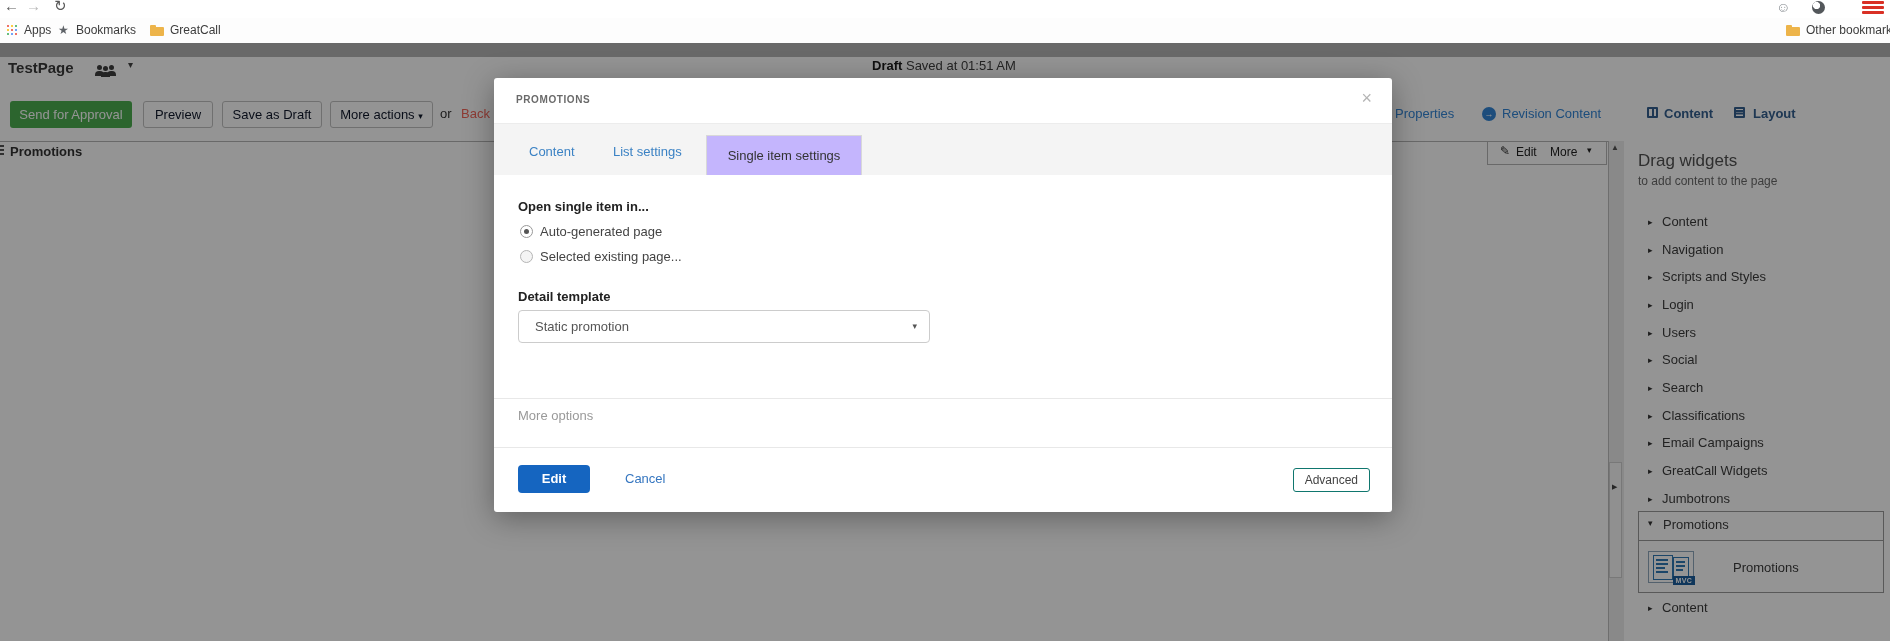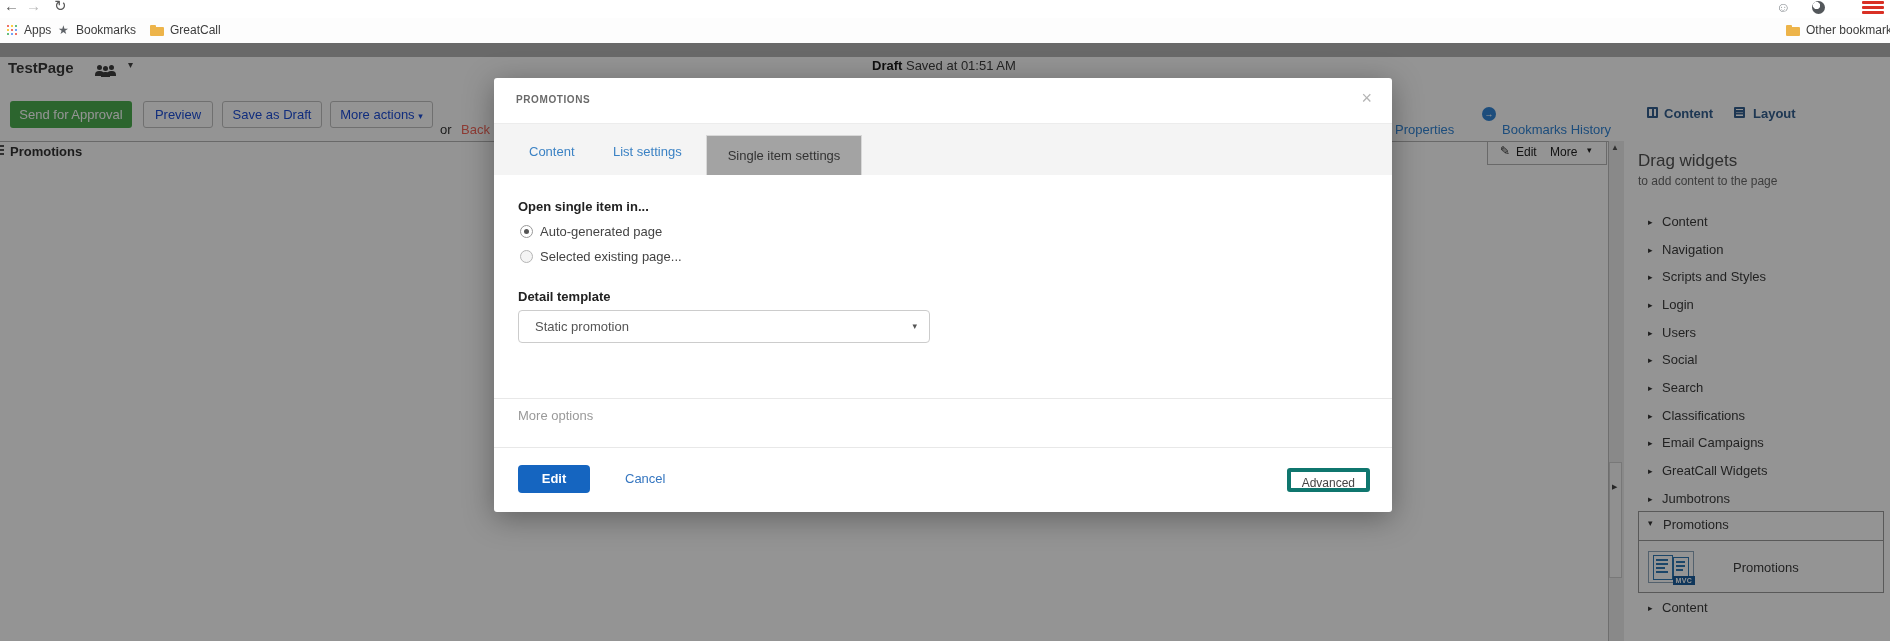--- a/index.html
+++ b/index.html
@@ -38,22 +38,22 @@
   .ppl{position:absolute;left:95px;top:20px;width:24px;height:13px;}
   .ppl i{position:absolute;bottom:0;width:9px;height:5px;border-radius:4px 4px 0 0;background:#3f3f3f;}
   .ppl i::before{content:"";position:absolute;top:-6px;left:2px;width:5px;height:5px;border-radius:50%;background:#3f3f3f;}
   .ppl i:nth-child(1){left:0;}.ppl i:nth-child(2){left:12px;}.ppl i:nth-child(3){left:6px;bottom:-1px;}
   .hdr-caret{position:absolute;left:128px;top:16px;font-size:10px;color:#444;}
   .status{position:absolute;left:872px;top:15px;font-size:13px;color:#3e3e3e;white-space:nowrap;}
   .status b{color:#1b1b1b;}
 
   .btn{position:absolute;top:58px;height:27px;box-sizing:border-box;font-size:13px;text-align:center;line-height:25px;border-radius:3px;}
   .btn-green{background:#4caf50;color:#fff;border:1px solid #4398475;line-height:27px;}
-  .btn-ghost{background:transparent;color:#1d4ed8;border:1px solid #c2c2c2;}
-  .txt-link{position:absolute;top:63px;font-size:13px;white-space:nowrap;margin-top:16px;}
+  .btn-ghost{background:transparent;color:#0f172a;border:1px solid #c2c2c2;}
+  .txt-link{position:absolute;top:63px;font-size:13px;white-space:nowrap;}
   .blue{color:#3285d6;}
   .rev-ic{position:absolute;left:1482px;top:64px;width:14px;height:14px;border-radius:50%;background:#3285d6;color:#fff;font-size:9px;line-height:14px;text-align:center;}
   .view-tab{position:absolute;top:63px;font-size:13px;color:#34608f;font-weight:bold;white-space:nowrap;}
   .vic{position:absolute;top:64px;width:11px;height:11px;border:2px solid #34608f;box-sizing:border-box;border-radius:1px;}
   .vic-content::after{content:"";position:absolute;left:3px;top:0;width:2px;height:7px;background:#34608f;}
   .vic-layout::after{content:"";position:absolute;left:0px;top:1px;width:7px;height:1.5px;background:#34608f;box-shadow:0 2.5px 0 #34608f;}
 
   
   .zone-top{position:absolute;left:0;top:98px;width:1608px;border-top:1px solid #b5b5b5;}
   .zone-grip{position:absolute;left:-3px;top:102px;width:7px;height:12px;}
@@ -92,36 +92,36 @@
   .mvc-badge{position:absolute;right:-2px;bottom:-3px;background:#1b5e9e;color:#fff;font-size:7px;font-weight:bold;padding:1px 3px;letter-spacing:.3px;}
   .widget-lbl{position:absolute;left:94px;top:48px;font-size:13px;color:#3c3c3c;}
 
   
   .overlay{position:absolute;left:0;top:43px;width:1890px;height:598px;background:rgba(0,0,0,0.42);z-index:5;}
   .modal{position:absolute;left:494px;top:78px;width:898px;height:434px;background:#fff;border-radius:3px;box-shadow:0 6px 30px rgba(0,0,0,.35);z-index:10;}
   .m-title{position:absolute;left:22px;top:16px;font-size:10px;letter-spacing:.6px;color:#6a6a6a;font-weight:bold;}
   .m-close{position:absolute;right:20px;top:10px;font-size:18px;color:#b5b5b5;cursor:default;}
   .m-tabs{position:absolute;left:0;top:45px;width:898px;height:52px;background:#f4f4f4;border-top:1px solid #ececec;box-sizing:border-box;}
   .m-tab-link{position:absolute;bottom:16px;font-size:13px;color:#3b82c4;}
-  .m-tab-active{position:absolute;left:212px;bottom:0;width:156px;height:40px;background:#a3a3a3;border:1px solid #d8d8d8;border-bottom:none;box-sizing:border-box;text-align:center;line-height:40px;font-size:13px;color:#333;}
+  .m-tab-active{position:absolute;left:212px;bottom:0;width:156px;height:40px;background:#c4b5fd;border:1px solid #d8d8d8;border-bottom:none;box-sizing:border-box;text-align:center;line-height:40px;font-size:13px;color:#333;}
   .m-label{position:absolute;left:24px;font-size:13px;font-weight:bold;color:#222;}
   .radio-row{position:absolute;left:26px;height:16px;}
   .radio{position:absolute;left:0;top:1px;width:13px;height:13px;border-radius:50%;border:1px solid #999;background:#fff;box-sizing:border-box;}
   .radio.sel::after{content:"";position:absolute;left:3px;top:3px;width:5px;height:5px;border-radius:50%;background:#555;}
   .radio.unsel{background:#f4f4f4;border-color:#b5b5b5;}
   .radio-lbl{position:absolute;left:20px;top:0;font-size:13px;color:#444;white-space:nowrap;}
   .m-select{position:absolute;left:24px;top:232px;width:412px;height:33px;border:1px solid #ccc;border-radius:4px;box-sizing:border-box;background:#fff;}
   .m-select .val{position:absolute;left:16px;top:0;line-height:31px;font-size:13px;color:#555;}
   .m-select .caret{position:absolute;right:12px;top:0;line-height:31px;font-size:9px;color:#555;}
   .m-sec{position:absolute;left:0;top:320px;width:898px;border-top:1px solid #e8e8e8;}
   .m-more{position:absolute;left:24px;top:330px;font-size:13px;color:#999;}
   .m-footer{position:absolute;left:0;top:369px;width:898px;height:65px;border-top:1px solid #e8e8e8;box-sizing:border-box;}
   .m-save{position:absolute;left:24px;top:17px;width:72px;height:28px;background:#1565c0;border-radius:4px;color:#fff;font-size:13px;font-weight:bold;text-align:center;line-height:28px;}
   .m-cancel{position:absolute;left:131px;top:23px;font-size:13px;color:#3576c0;}
-  .m-advanced{position:absolute;right:22px;top:20px;height:24px;padding:0 11px;border:4px solid #0f766e;border-radius:3px;background:#fff;font-size:12px;color:#444;line-height:22px;box-sizing:border-box;}
+  .m-advanced{position:absolute;right:22px;top:20px;height:24px;padding:0 11px;border:1px solid #0f766e;border-radius:3px;background:#fff;font-size:12px;color:#444;line-height:22px;box-sizing:border-box;}
 </style>
 </head>
 <body>
 
 <div class="screen">
 
   <div class="browser-toolbar">
     <span class="nav-ic" style="left:4px">←</span>
     <span class="nav-ic disabled" style="left:26px">→</span>
     <span class="nav-ic" style="left:54px">↻</span>
@@ -169,21 +169,21 @@
 
     <div class="btn btn-green" style="left:10px;width:122px">Send for Approval</div>
     <div class="btn btn-ghost" style="left:143px;width:70px">Preview</div>
     <div class="btn btn-ghost" style="left:222px;width:100px">Save as Draft</div>
     <div class="btn btn-ghost" style="left:330px;width:103px"><span>More actions</span> <span style="font-size:9px">▾</span></div>
     <span class="txt-link" style="left:440px;color:#333">or</span>
     <span class="txt-link" style="left:461px;color:#f4675a">Back</span>
 
     <span class="txt-link blue" style="left:1395px">Properties</span>
     <span class="rev-ic">→</span>
-    <span class="txt-link blue" style="left:1502px">Bookmarks History</span>
+    <span class="txt-link blue" style="left:1502px">Revision Content</span>
     <span class="vic vic-content" style="left:1647px"></span>
     <span class="view-tab" style="left:1664px">Content</span>
     <span class="vic vic-layout" style="left:1734px"></span>
     <span class="view-tab" style="left:1753px">Layout</span>
 
     <div class="zone-top"></div>
     <span class="zone-grip">
         <i></i>
         <i></i>
         <i></i>

